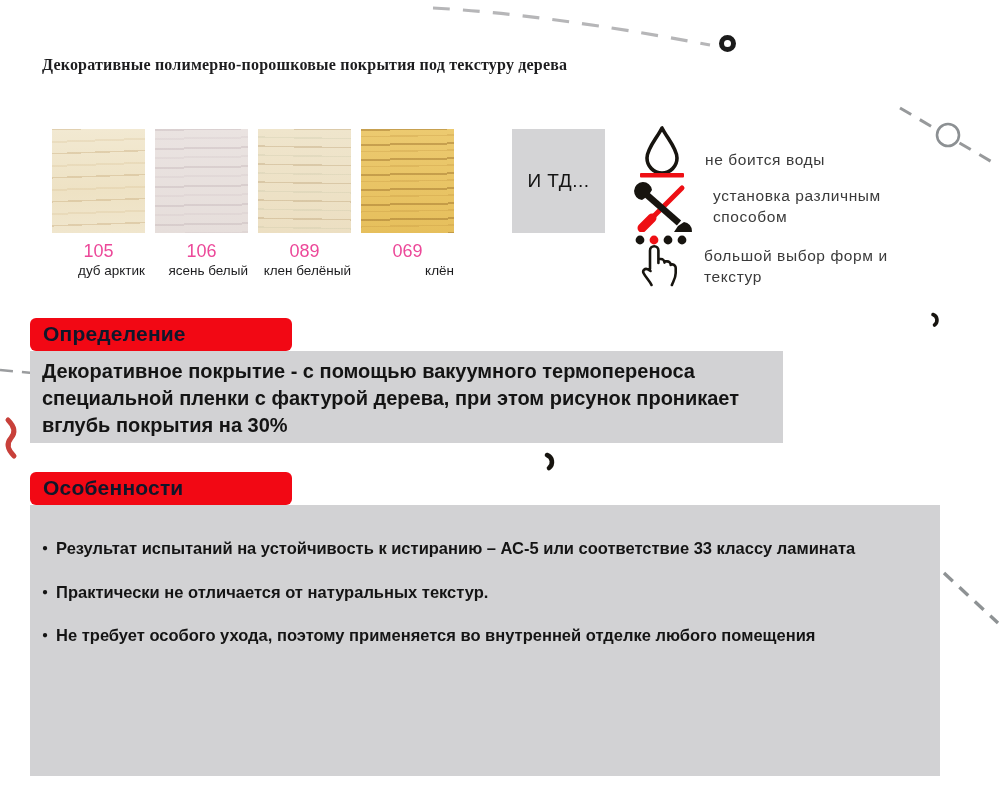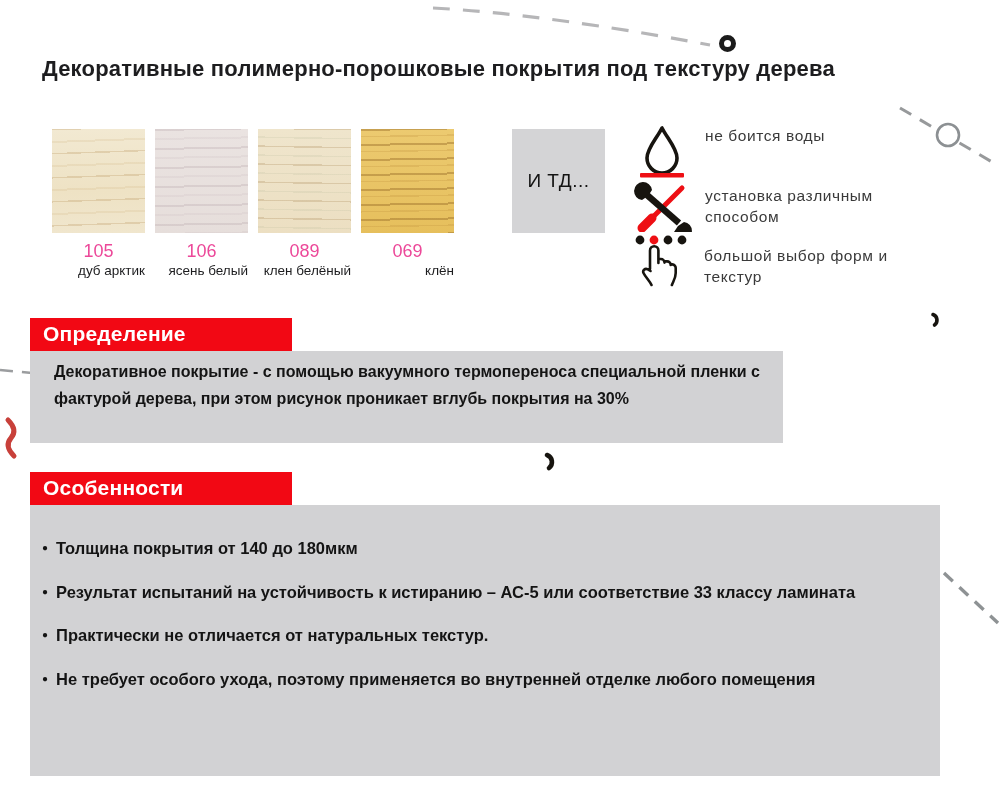--- a/index.html
+++ b/index.html
@@ -2,21 +2,21 @@
 <html><head>
 <meta charset="utf-8">
 <style>
   * { margin:0; padding:0; box-sizing:border-box; }
   body { background:#ffffff; font-family:"Liberation Sans", sans-serif; }
   .canvas { position:relative; width:1000px; height:800px; background:#ffffff; overflow:hidden; }
 
   
   .page-title {
     position:absolute; left:42px; top:56px;
-    font-size:22px; font-weight:800; color:#1d1d1f; letter-spacing:.2px;
+    font-size:16px; font-weight:800; color:#1d1d1f; letter-spacing:.2px;font-family:Liberation Serif, serif;
   }
   .page-subtitle {
     position:absolute; left:43px; top:88px;
     font-size:14.5px; color:#1f1f22;
   }
   .page-subtitle b { font-weight:800; }
 
   
   .swatch-row { position:absolute; left:52px; top:129px; display:flex; gap:10px; }
   .swatch-cell { width:93px; }
@@ -46,40 +46,40 @@
     font-size:19px; font-weight:500; color:#141414; letter-spacing:.5px;margin-left:48px;
   }
   .swatch-code { margin-top:8px; text-align:center; font-size:18px; font-weight:500; color:#ec4899; }
   .swatch-name { margin-top:1px; text-align:right; font-size:13.5px; color:#1d1d1f; white-space:nowrap; }
 
   
   .icon-row { position:absolute; display:flex; align-items:flex-start; }
   .icon-box { flex:none; }
   .icon-label { font-size:15.5px; color:#3a3a3a; letter-spacing:.6px; line-height:21px; }
   .row-water { left:638px; top:125px; }
-  .row-water .icon-label { margin:0 0 0 19px; width:200px; }
-  .row-tools { left:634px; top:182px; }
+  .row-water .icon-label { margin:24px 0 0 19px; width:200px; }
+  .row-tools { left:634px; top:182px;gap:8px; }
   .row-tools .icon-label { margin:3px 0 0 13px; width:225px; }
   .row-hand  { left:633px; top:233px; }
   .row-hand  .icon-label { margin:12px 0 0 9px; width:235px; }
 
   
   .sec-header {
     position:absolute; left:30px; width:262px; height:33px;
-    background:#f20814; color:#ffffff;
-    font-size:21px; font-weight:700; line-height:32px; padding-left:13px; letter-spacing:.2px;
+    background:#f20814; color:#0f172a;
+    font-size:21px; font-weight:700; line-height:32px; padding-left:13px; letter-spacing:.2px;border-radius:6px;
   }
   .sec-body {
     position:absolute; left:30px; background:#d2d2d4; color:#141414;
     font-weight:700;
   }
   .def-header { top:318px; }
   .def-body {
     top:351px; width:753px; height:92px;
-    padding:7px 18px 0 24px; font-size:16px; line-height:27px;
+    padding:7px 18px 0 12px; font-size:20px; line-height:27px;
   }
   .feat-header { top:472px; }
   .feat-body {
     top:505px; width:910px; height:271px;
     padding:27px 30px 0 12px; font-size:16.5px; line-height:31px;
   }
   .feat-body ul { list-style:none; }
   .feat-body li { margin-bottom:12px; }
   .feat-body li::before { content:"●"; font-size:10px; vertical-align:2.5px; margin-right:8px; }
 
@@ -184,20 +184,19 @@
     </svg>
     <div class="icon-label">большой выбор форм и текстур</div>
   </div>
 
   <div class="sec-header def-header">Определение</div>
   <div class="sec-body def-body">Декоративное покрытие - с помощью вакуумного термопереноса специальной пленки с фактурой дерева, при этом рисунок проникает вглубь покрытия на 30%</div>
 
   <div class="sec-header feat-header">Особенности</div>
   <div class="sec-body feat-body">
     <ul>
-      <li><span>Толщина покрытия от 140 до 180мкм</span></li>
       <li><span>Результат испытаний на устойчивость к истиранию – АС-5 или соответствие 33 классу ламината</span></li>
       <li><span>Практически не отличается от натуральных текстур.</span></li>
       <li><span>Не требует особого ухода, поэтому применяется во внутренней отделке любого помещения</span></li>
     </ul>
   </div>
 
 </div>
 
 </body></html>

